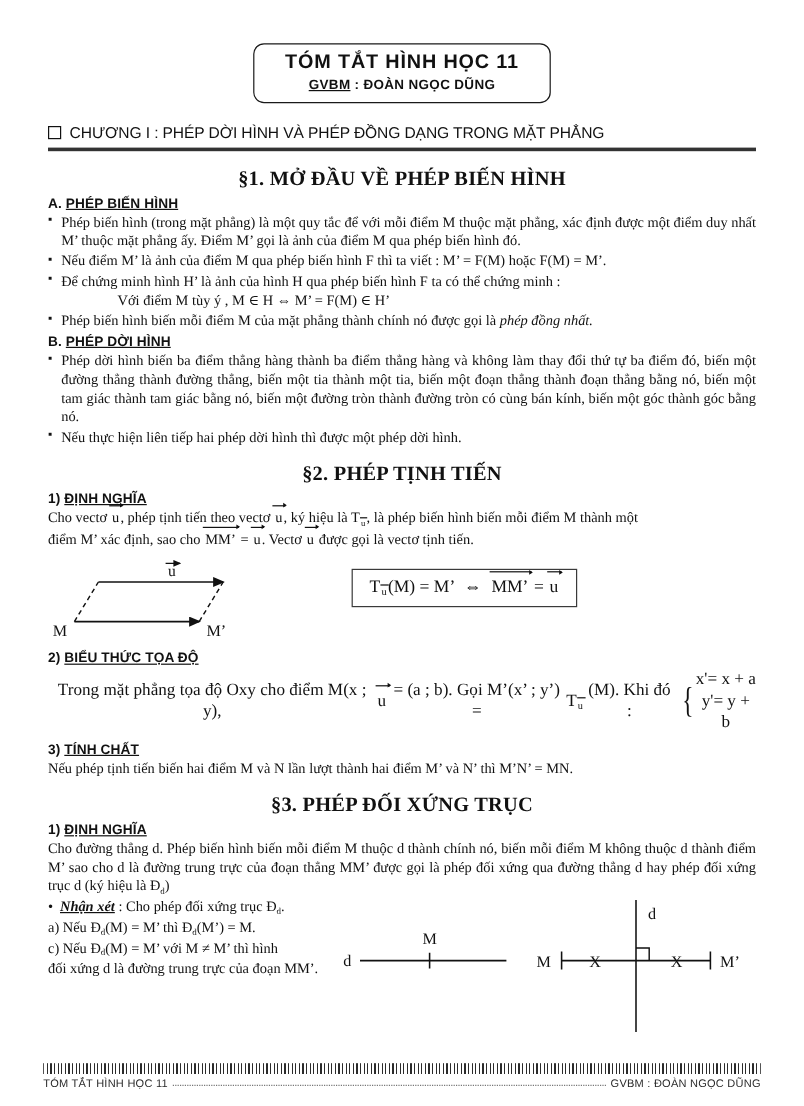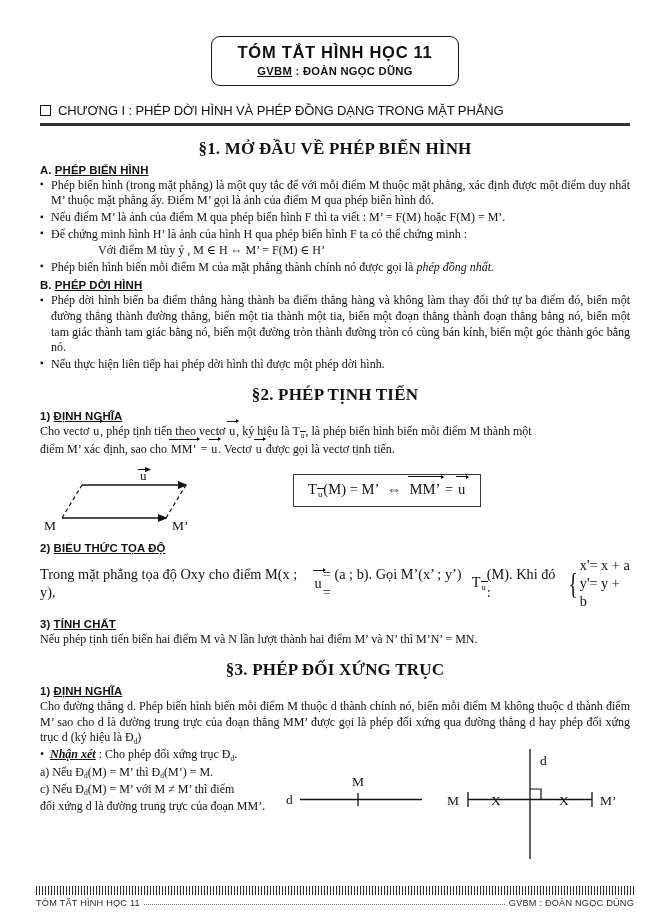--- a/index.html
+++ b/index.html
@@ -174,20 +174,21 @@
     margin-top: 14px;
     line-height: 1.1;
   }
 
   
   .coord-line {
     display: flex;
     align-items: center;
     font-size: 14.3px;
     line-height: 1.30;
+    text-align: center;
   }
   .sys {
     display: inline-flex;
     align-items: center;
     margin-left: 4px;
   }
   .brace {
     font-size: 30px;
     line-height: 0.8;
     font-weight: 300;
@@ -342,21 +343,21 @@
   <div class="sub-head"><span>1)</span> <span class="u">ĐỊNH NGHĨA</span></div>
 
   <p class="t"><span>Cho đường thẳng d. Phép biến hình biến mỗi điểm M thuộc d thành chính nó, biến mỗi điểm M không thuộc d thành điểm M’ sao cho d là đường trung trực của đoạn thẳng MM’ được gọi là phép đối xứng qua đường thẳng d hay phép đối xứng trục d (ký hiệu là Ð</span><span class="sub">d</span><span>)</span></p>
 
   <div class="bottom-row">
     <div class="bottom-left">
       <p class="t" style="padding-left:10px;position:relative;">
         <span style="position:absolute;left:0;top:0;">•</span><span class="ital" style="font-weight:bold;text-decoration:underline;">Nhận xét</span><span> : Cho phép đối xứng trục Ð</span><span class="sub">d</span><span>.</span>
       </p>
       <p class="t ab"><span>a)</span> <span>Nếu  Ð</span><span class="sub">d</span><span>(M) = M’ thì Ð</span><span class="sub">d</span><span>(M’) = M.</span></p>
-      <p class="t ab"><span>c)</span> <span>Nếu  Ð</span><span class="sub">d</span><span>(M) = M’ với M ≠ M’ thì điểm</span></p>
+      <p class="t ab"><span>c)</span> <span>Nếu  Ð</span><span class="sub">d</span><span>(M) = M’ với M ≠ M’ thì hình</span></p>
       <p class="t ab">đối xứng d là đường trung trực của đoạn MM’.</p>
     </div>
 
     <div class="bottom-right">
       <svg width="350" height="125" viewBox="0 0 350 125" style="position:absolute;left:-8px;top:-6px;">
 
         <text x="4" y="63" font-family="Liberation Serif, serif" font-size="13.5" fill="#111">d</text>
         <line x1="18" y1="58.5" x2="140" y2="58.5" stroke="#111" stroke-width="1.3"></line>
         <line x1="76" y1="52" x2="76" y2="65" stroke="#111" stroke-width="1.3"></line>
         <text x="70" y="45" font-family="Liberation Serif, serif" font-size="13.5" fill="#111">M</text>

